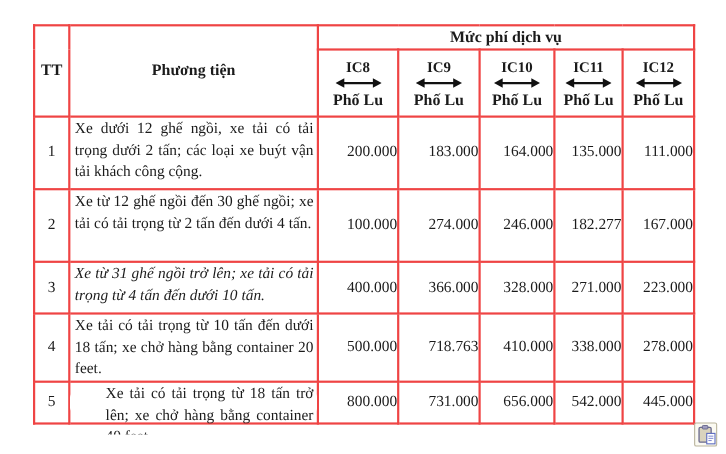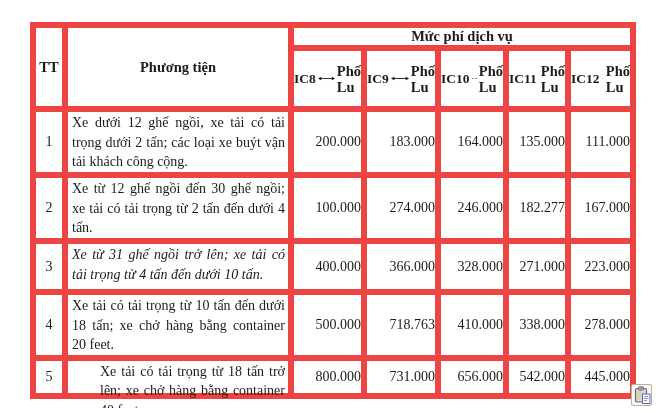--- a/index.html
+++ b/index.html
@@ -5,26 +5,26 @@
   html,body { margin:0; padding:0; background:#ffffff; }
   .page {
     position:relative; width:660px; height:413px; background:#ffffff;
     font-family:"Liberation Serif","DejaVu Serif",serif; color:#1b1b1b;
     overflow:hidden;
   }
   table.fee-table {
     position:absolute; left:30px; top:22px; width:600px;
     border-collapse:collapse; table-layout:fixed;
   }
-  .fee-table td { border:6px solid #ef4444; padding:0; background:#ffffff; }
+  .fee-table td { border:2px solid #ef4444; padding:0; background:#ffffff; }
   
   .hcell { font-weight:bold; text-align:center; vertical-align:middle; font-size:14.5px; }
   tr.hr1 { height:22px; }
   tr.hr2 { height:61px; }
-  .station-box { display:flex; flex-direction:row; align-items:center; justify-content:center; gap:2px; }
+  .station-box { display:flex; flex-direction:column; align-items:center; justify-content:center; gap:2px; }
   .station-code { font-weight:bold; font-size:13.5px; line-height:15px; }
   .station-name { font-weight:bold; font-size:14.5px; line-height:16px; }
   .arrow-svg { display:block; }
   
   tr.r1, tr.r2 { height:66px; }
   tr.r3 { height:46px; }
   tr.r4 { height:62px; }
   tr.r5 { height:38px; }
   td.tt-cell { text-align:center; vertical-align:middle; font-size:14px; }
   td.desc-cell { vertical-align:top;border-radius:27px; }

